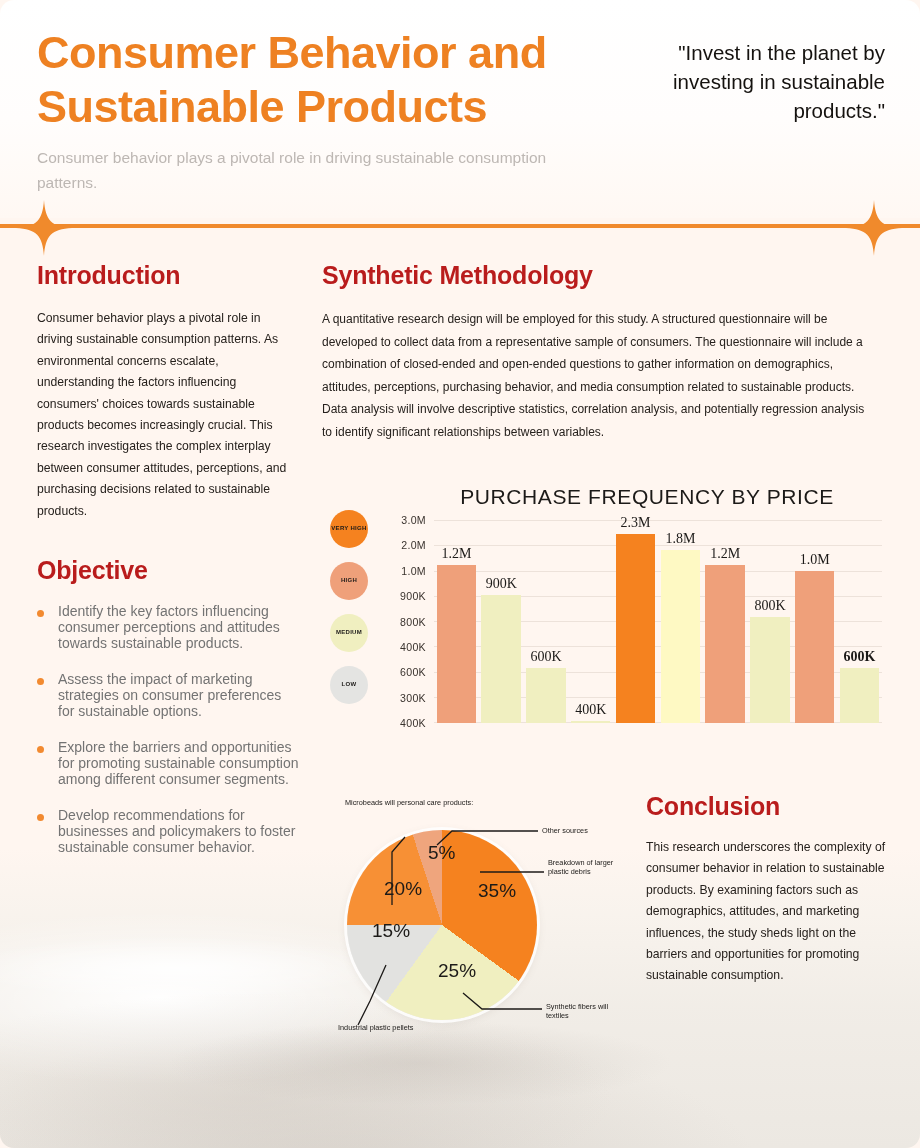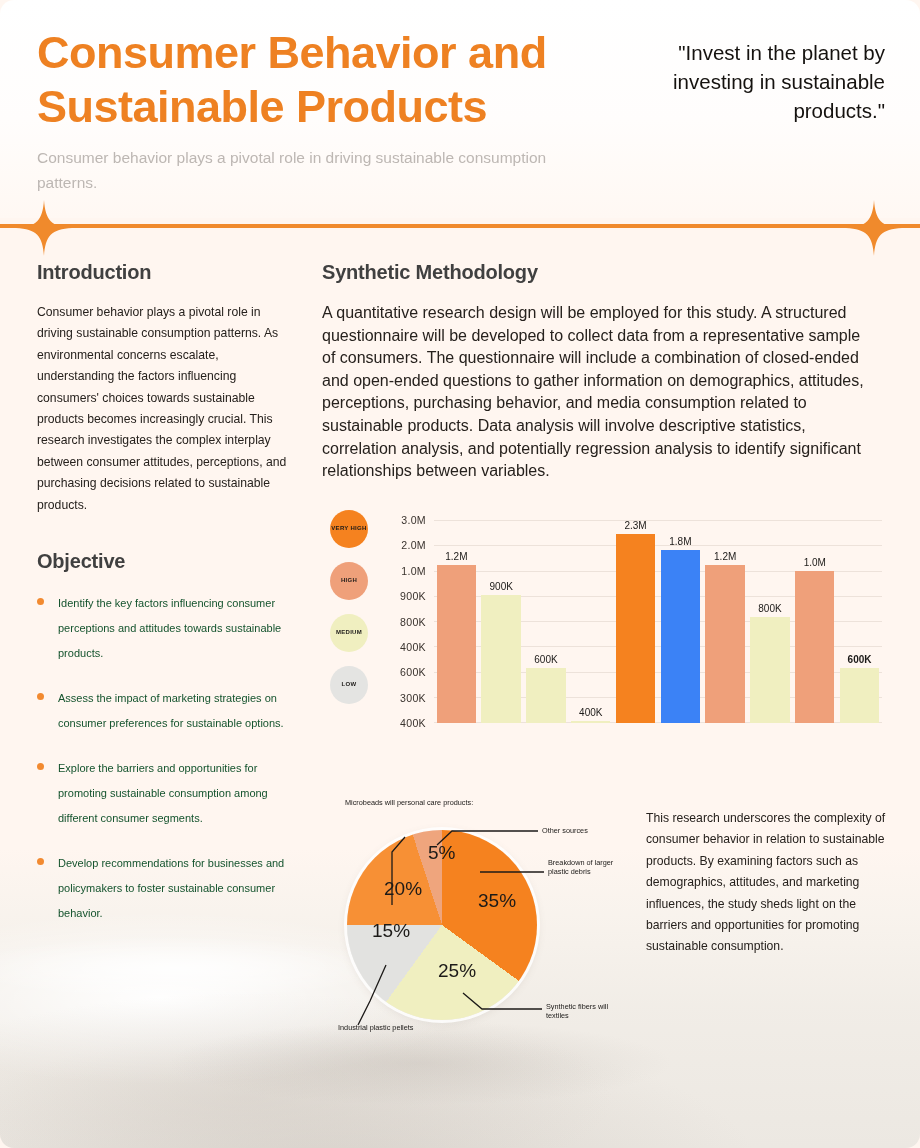--- a/index.html
+++ b/index.html
@@ -66,44 +66,44 @@
     content:"";position:absolute;inset:0;
     background:
       radial-gradient(ellipse 360px 60px at 420px 215px, rgba(175,167,159,0.28), rgba(0,0,0,0) 70%),
       radial-gradient(ellipse 300px 45px at 175px 120px, rgba(255,255,255,0.9), rgba(0,0,0,0) 70%);
   }
 
   
   #content { position:absolute; inset:0; }
 
   .sec-head {
-    font-size:20px; font-weight:bold; color:#404040; letter-spacing:-0.2px;
+    font-size:25px; font-weight:bold; color:#b91c1c; letter-spacing:-0.2px;
   }
   .body-txt {
     font-size:12.2px; line-height:21.4px; color:#26211D;
   }
 
   
   #col-left { position:absolute; left:37px; top:261px; width:262px; }
   #intro-body { margin-top:18px; }
 
   #objective-head { margin-top:34px; }
   #obj-list { margin-top:18px; list-style:none; }
   #obj-list li {
     position:relative; padding-left:21px; margin-bottom:20px;
-    font-size:11px; line-height:25px; color:#14532d;
+    font-size:14px; line-height:16px; color:#737373;
   }
   #obj-list li:before {
     content:""; position:absolute; left:0; top:7px;
     width:7px; height:7px; border-radius:50%; background:#F28A30;
   }
 
   
   #methodology { position:absolute; left:322px; top:261px; width:552px; }
-  #meth-body { margin-top:18px; font-size:16px; line-height:22.6px; color:#26211D; }
+  #meth-body { margin-top:18px; font-size:12px; line-height:22.6px; color:#26211D; }
 
   
   #barchart-wrap { position:absolute; left:322px; top:480px; width:562px; height:285px; }
   #bar-title {
     position:absolute; left:88px; top:5px; width:474px; text-align:center;
     font-size:21px; letter-spacing:0.6px; color:#1C1A18; font-weight:400;
   }
   #bar-legend { position:absolute; left:8px; top:30px; width:56px; }
   .legend-item {
     width:38px; height:38px; border-radius:50%;
@@ -135,21 +135,21 @@
   #bars {
     position:absolute; left:44px; top:0; right:0; height:203px;
     display:flex; align-items:flex-end;
   }
   .bar-slot { position:relative; height:100%; }
   .bar {
     position:absolute; bottom:0; left:6%; width:88%;
   }
   .bar-label {
     position:absolute; bottom:100%; left:50%; transform:translateX(-50%);
-    margin-bottom:3px; font-size:10px; color:#1C1A18; white-space:nowrap;
+    margin-bottom:3px; font-size:14px; color:#1C1A18; white-space:nowrap;font-family:Liberation Serif, serif;
   }
   .bar-label.bold { font-weight:bold; }
 
   
   #pie-wrap { position:absolute; left:330px; top:795px; width:305px; height:245px; }
   #pie {
     position:absolute; left:17px; top:35px; width:190px; height:190px;
     border-radius:50%;
     box-shadow:0 0 0 3px rgba(255,255,255,0.85), 0 2px 10px rgba(120,100,85,0.16);
   }
@@ -212,20 +212,21 @@
           <li>Develop recommendations for businesses and policymakers to foster sustainable consumer behavior.</li>
         </ul>
     </div>
 
     <div id="methodology">
       <div class="sec-head">Synthetic Methodology</div>
       <div id="meth-body">A quantitative research design will be employed for this study. A structured questionnaire will be developed to collect data from a representative sample of consumers. The questionnaire will include a combination of closed-ended and open-ended questions to gather information on demographics, attitudes, perceptions, purchasing behavior, and media consumption related to sustainable products. Data analysis will involve descriptive statistics, correlation analysis, and potentially regression analysis to identify significant relationships between variables.</div>
     </div>
 
     <div id="barchart-wrap">
+      <div id="bar-title">PURCHASE FREQUENCY BY PRICE</div>
       <div id="bar-legend">
           <div class="legend-item" style="background: rgb(245, 130, 31);">
             <span>VERY HIGH</span>
           </div>
           <div class="legend-item" style="background: rgb(239, 160, 122);">
             <span>HIGH</span>
           </div>
           <div class="legend-item" style="background: rgb(240, 239, 192);">
             <span>MEDIUM</span>
           </div>
@@ -276,21 +277,21 @@
               <div class="bar" style="height: 1%; background: rgb(240, 239, 192);">
                 <div class="bar-label">400K</div>
               </div>
             </div>
             <div class="bar-slot" style="width: 10%;">
               <div class="bar" style="height: 93%; background: rgb(245, 130, 31);">
                 <div class="bar-label">2.3M</div>
               </div>
             </div>
             <div class="bar-slot" style="width: 10%;">
-              <div class="bar" style="height: 85%; background: #3b82f6;">
+              <div class="bar" style="height: 85%; background: #fef9c3;">
                 <div class="bar-label">1.8M</div>
               </div>
             </div>
             <div class="bar-slot" style="width: 10%;">
               <div class="bar" style="height: 78%; background: rgb(239, 160, 122);">
                 <div class="bar-label">1.2M</div>
               </div>
             </div>
             <div class="bar-slot" style="width: 10%;">
               <div class="bar" style="height: 52%; background: rgb(240, 239, 192);">
@@ -320,31 +321,32 @@
 
         <path d="M107 50 L122 36 L208 36" stroke="#1C1A18" stroke-width="1.3" fill="none"></path>
 
         <path d="M150 77 L214 77" stroke="#1C1A18" stroke-width="1.3" fill="none"></path>
 
         <path d="M133 198 L152 214 L212 214" stroke="#1C1A18" stroke-width="1.3" fill="none"></path>
 
         <path d="M56 170 L40 206 L28 230" stroke="#1C1A18" stroke-width="1.3" fill="none"></path>
       </svg>
 
-      <div class="pie-pct" style="left:148px; top:95px;">35%</div>
+      <div class="pie-pct" style="left:148px; top:85px;">35%</div>
       <div class="pie-pct" style="left:108px; top:165px;">25%</div>
       <div class="pie-pct" style="left:42px;  top:125px;">15%</div>
       <div class="pie-pct" style="left:54px;  top:83px;">20%</div>
       <div class="pie-pct" style="left:98px;  top:47px;">5%</div>
 
       <div class="pie-cap" style="left:15px;  top:3px;  width:210px;">Microbeads will personal care products:</div>
       <div class="pie-cap" style="left:212px; top:31px; width:90px;">Other sources</div>
       <div class="pie-cap" style="left:218px; top:63px; width:66px;">Breakdown of larger plastic debris</div>
       <div class="pie-cap" style="left:216px; top:207px;width:82px;">Synthetic fibers will textiles</div>
       <div class="pie-cap" style="left:8px;   top:228px;width:120px;">Industrial plastic pellets</div>
     </div>
 
     <div id="conclusion">
+      <div class="sec-head">Conclusion</div>
       <div id="concl-body">This research underscores the complexity of consumer behavior in relation to sustainable products. By examining factors such as demographics, attitudes, and marketing influences, the study sheds light on the barriers and opportunities for promoting sustainable consumption.</div>
     </div>
 
   </div>
 </div>
 
 </body></html>

